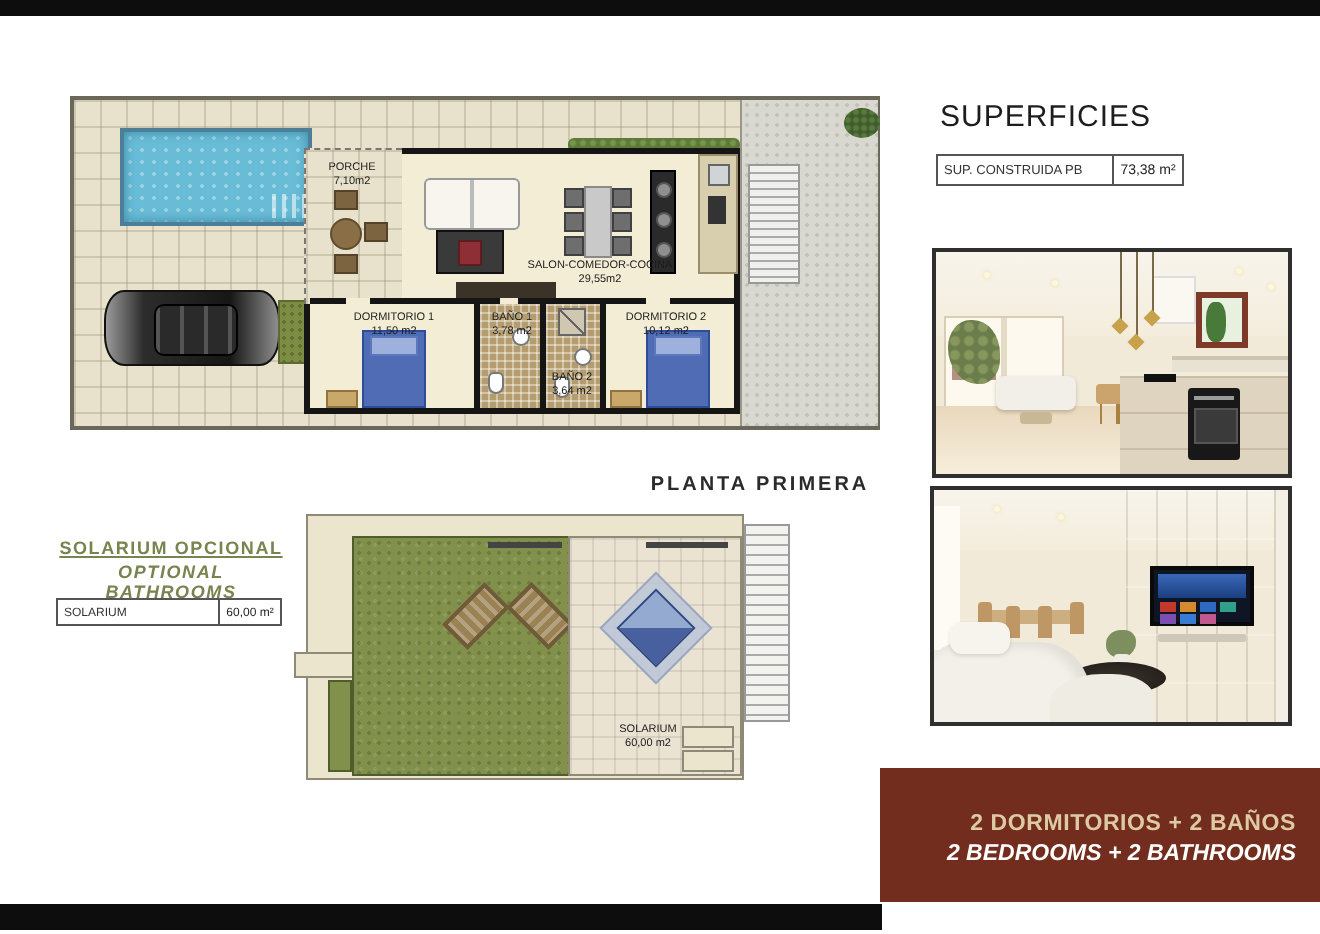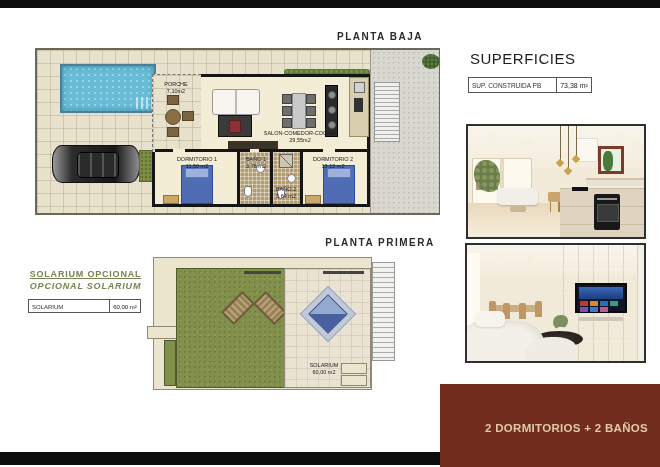--- a/index.html
+++ b/index.html
@@ -193,32 +193,31 @@
          border-radius:50%;}
   .p2-plant{left:86px;top:70px;width:15px;height:14px;background:#7d8f5e;border-radius:50% 40% 55% 45%;}
   .p2-vase{left:90px;top:82px;width:8px;height:7px;background:#efece2;border-radius:2px;}
   .p2-sofa1{left:-4px;top:76px;width:82px;height:46px;background:#f3f0e9;border-radius:18px 26px 0 0;
          box-shadow:inset -4px 2px 6px rgba(0,0,0,.08);}
   .p2-sofa2{left:58px;top:92px;width:52px;height:30px;background:#efece3;border-radius:50% 40% 0 0;}
   .p2-cushion{left:8px;top:66px;width:30px;height:16px;background:#f7f4ed;border-radius:6px;
          box-shadow:0 1px 2px rgba(0,0,0,.12);}
 
   
-  .redbox{left:440px;top:384px;width:220px;height:83px;}
+  .redbox{left:440px;top:384px;width:220px;height:67px;}
   .red-line1{right:12px;bottom:33px;font-size:11.5px;font-weight:bold;letter-spacing:.3px;}
   .red-line2{right:12px;bottom:18px;font-size:11.5px;font-weight:bold;font-style:italic;color:#ffffff;}
 </style>
 </head>
 <body>
 
 <div class="page">
 
   <div class="abs topbar"></div>
 
-  <div class="abs plan-title t-baja">PLANTA BAJA</div>
   <div class="abs sup-title">SUPERFICIES</div>
 
   <div class="abs plan-title t-primera">PLANTA PRIMERA</div>
   <div class="abs sup-table">
     <div class="lbl">SUP. CONSTRUIDA PB</div>
     <div class="val">73,38 m²</div>
   </div>
 
   <div class="abs plan-gf">
     <div class="abs sideyard"></div>
@@ -334,21 +333,21 @@
     <div class="abs railing" style="left:90px;top:13px;width:37px;"></div>
     <div class="abs railing" style="left:169px;top:13px;width:41px;"></div>
     <div class="abs room-label lbl-solarium">
       <div>SOLARIUM</div>
       <div>60,00 m2</div>
     </div>
   </div>
   <div class="abs stairs-ff"></div>
 
   <div class="abs sol-h1" style="color: rgb(119, 132, 79); text-decoration: underline;">SOLARIUM OPCIONAL</div>
-  <div class="abs sol-h2" style="color: rgb(119, 132, 79);">OPCIONAL SOLARIUM</div>
+  <div class="abs sol-h2" style="color: rgb(119, 132, 79);">OPTIONAL BATHROOMS</div>
   <div class="abs sol-table">
     <div class="lbl">SOLARIUM</div>
     <div class="val">60,00 m²</div>
   </div>
 
   <div class="abs photo photo1">
     <div class="abs p-ceil"></div>
     <div class="abs spot" style="left:24px;top:10px;"></div>
     <div class="abs spot" style="left:58px;top:14px;"></div>
     <div class="abs spot" style="left:150px;top:8px;"></div>
@@ -410,15 +409,16 @@
     <div class="abs p2-vase"></div>
     <div class="abs p2-ctable"></div>
     <div class="abs p2-sofa1"></div>
     <div class="abs p2-cushion"></div>
     <div class="abs p2-sofa2"></div>
   </div>
 
   <div class="abs bottombar"></div>
   <div class="abs redbox" style="background: rgb(114, 45, 30);">
     <div class="abs red-line1" style="color: rgb(222, 202, 162);">2 DORMITORIOS + 2 BAÑOS</div>
+    <div class="abs red-line2">2 BEDROOMS + 2 BATHROOMS</div>
   </div>
 
 </div>
 
 </body></html>

